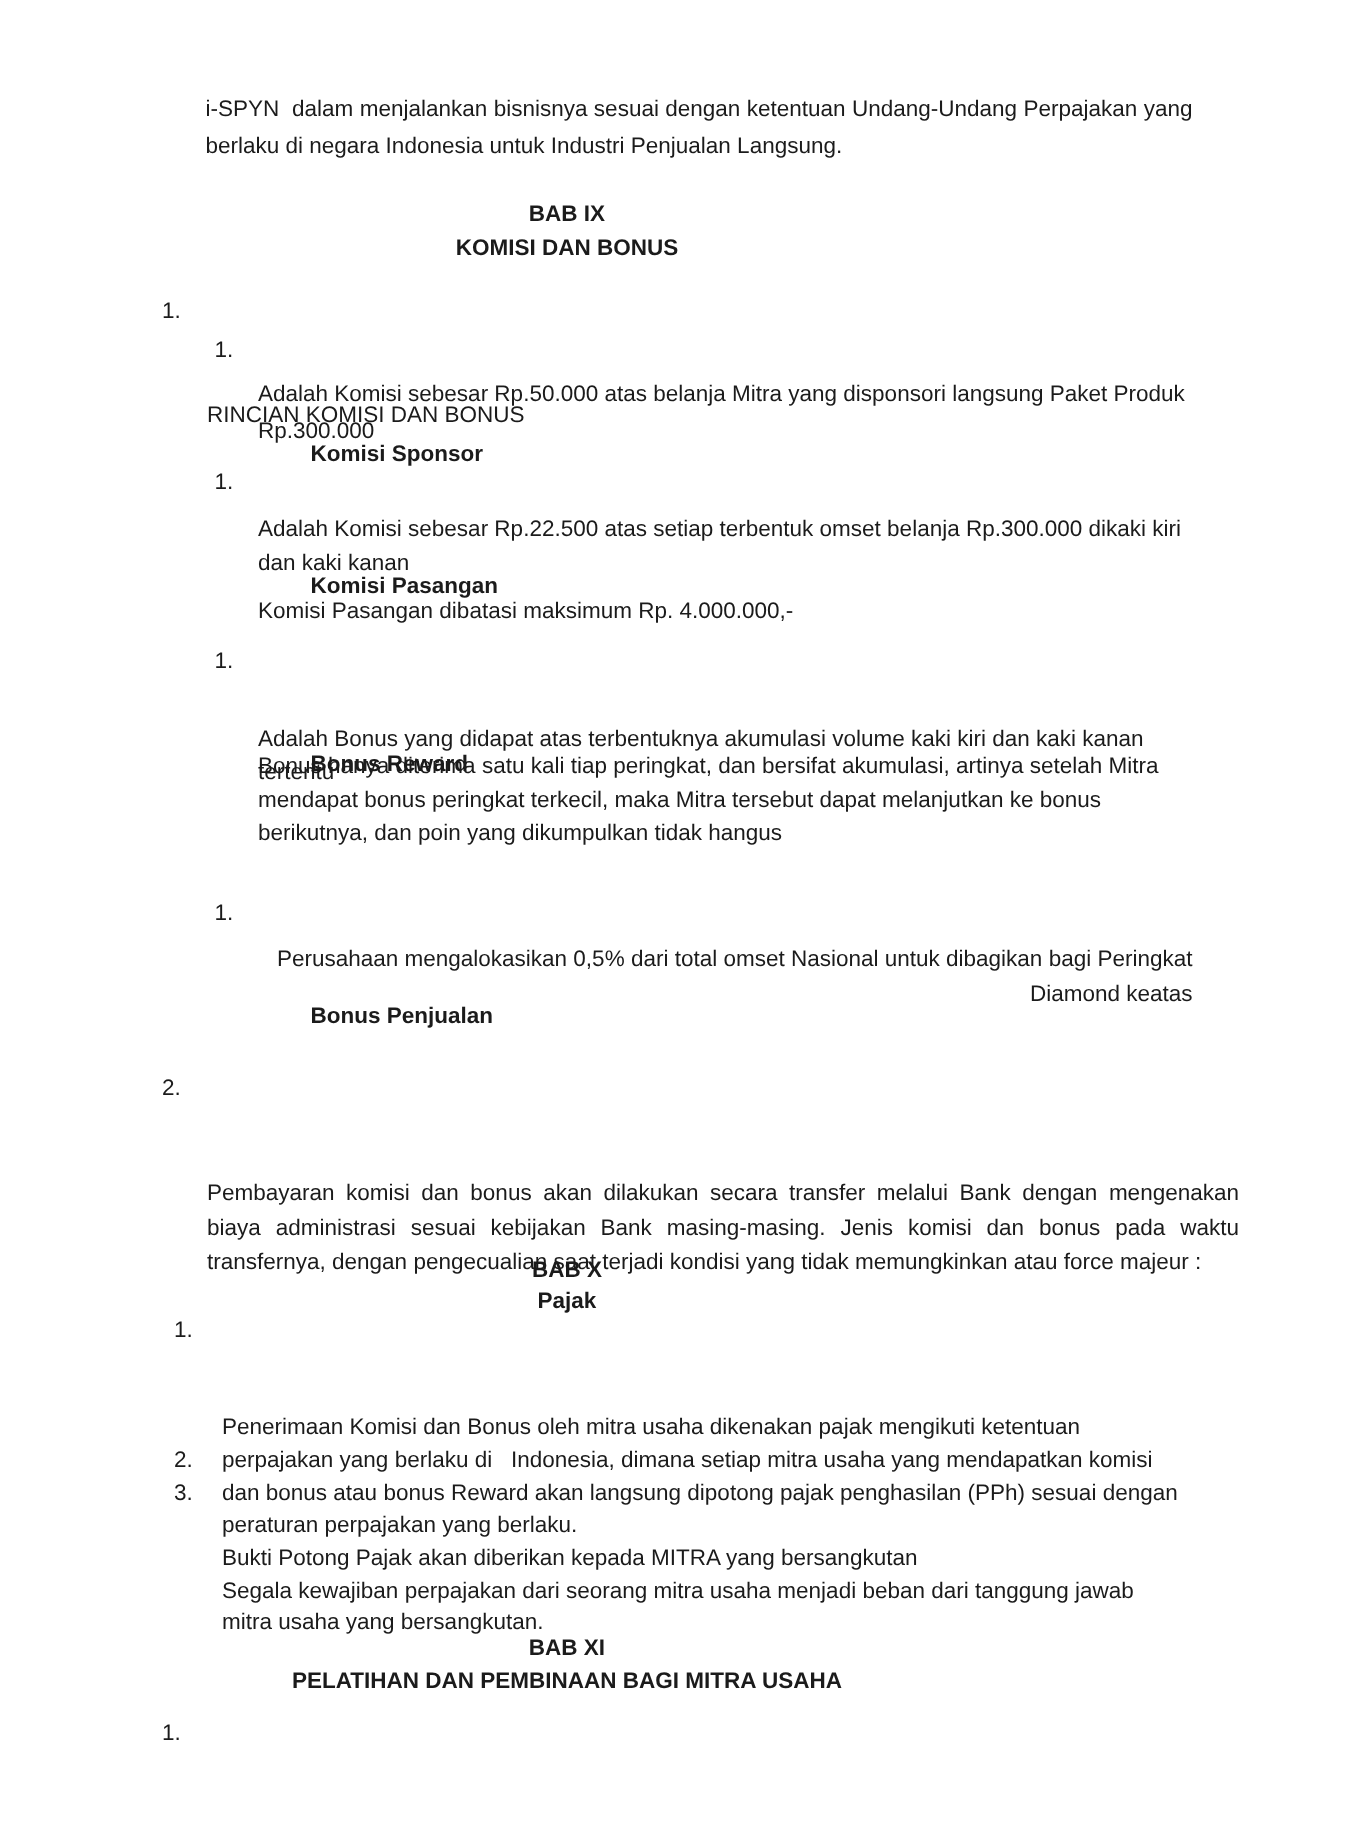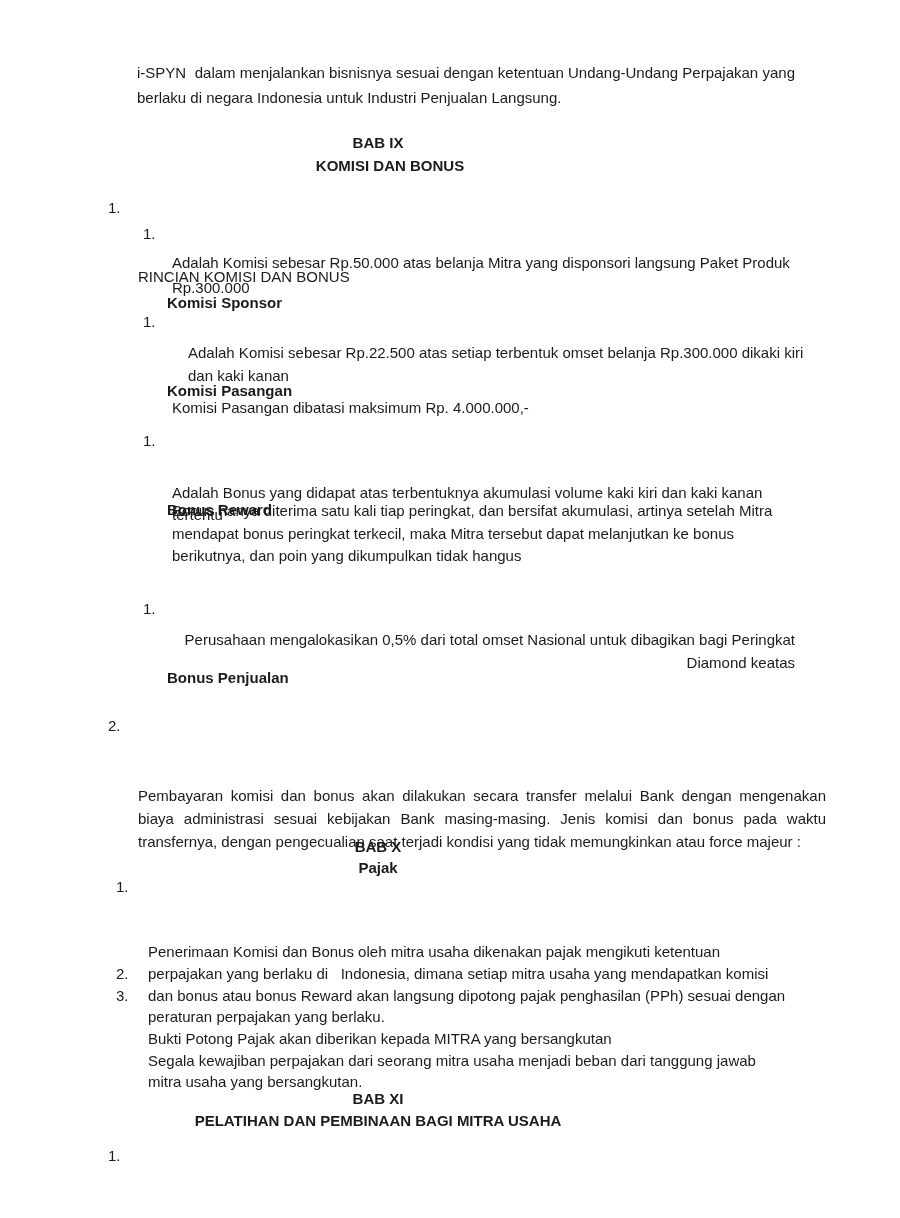--- a/index.html
+++ b/index.html
@@ -6,55 +6,55 @@
   body {
     width:900px; height:1218px;
     background:#ffffff;
     position:relative;
     font-family:"Liberation Sans","DejaVu Sans",sans-serif;
     color:#1b1b1b;
     overflow:hidden;
   }
   .abs { position:absolute; white-space:pre-wrap; }
   .t   { font-size:15px; line-height:23px; }
-  .b   { font-weight:bold; }
+  .b   { font-weight:bold;margin-left:40px; }
   .center { left:0; width:756px; text-align:center; font-weight:bold; }
   .justify { text-align:justify; }
   .li  { }
   .li .num { position:absolute; left:0; top:0; }
   .li .body { display:block; }
   .ind30 { padding-left:30px; }
   .ind24 { padding-left:24px; }
   .ind32 { padding-left:32px; }
 </style>
 </head>
 <body>
 
 <div class="abs t justify" style="left:137px; top:61px; width:658px; line-height:24.5px;">i-SPYN  dalam menjalankan bisnisnya sesuai dengan ketentuan Undang-Undang Perpajakan yang berlaku di negara Indonesia untuk Industri Penjualan Langsung.</div>
 
 <div class="abs t center" style="top:131px;">BAB IX</div>
-<div class="abs t center" style="top:154px;padding-left:12px;">KOMISI DAN BONUS</div>
+<div class="abs t center" style="top:154px;">KOMISI DAN BONUS</div>
 
 <div class="abs t li ind30" style="left:108px; top:196px; width:700px;">
   <span class="num">1.</span>
   <span class="body">RINCIAN KOMISI DAN BONUS</span>
 </div>
 
 <div class="abs t li ind24" style="left:143px; top:222px; width:650px;">
   <span class="num">1.</span>
   <span class="body b">Komisi Sponsor</span>
 </div>
 <div class="abs t" style="left:172px; top:250px; width:622px; line-height:25px;">Adalah Komisi sebesar Rp.50.000 atas belanja Mitra yang disponsori langsung Paket Produk
 Rp.300.000</div>
 
 <div class="abs t li ind24" style="left:143px; top:310px; width:650px;">
   <span class="num">1.</span>
   <span class="body b">Komisi Pasangan</span>
 </div>
-<div class="abs t" style="left:172px; top:341px; width:622px; line-height:23px;margin-left:16px;">Adalah Komisi sebesar Rp.22.500 atas setiap terbentuk omset belanja Rp.300.000 dikaki kiri
+<div class="abs t" style="left:172px; top:341px; width:622px; line-height:23px;">Adalah Komisi sebesar Rp.22.500 atas setiap terbentuk omset belanja Rp.300.000 dikaki kiri
 dan kaki kanan</div>
 <div class="abs t" style="left:172px; top:396px; width:622px;">Komisi Pasangan dibatasi maksimum Rp. 4.000.000,-</div>
 
 <div class="abs t li ind24" style="left:143px; top:429px; width:650px;">
   <span class="num">1.</span>
   <span class="body b">Bonus Reward</span>
 </div>
 <div class="abs t" style="left:172px; top:462px; width:622px; line-height:21.5px;margin-top:20px;">Adalah Bonus yang didapat atas terbentuknya akumulasi volume kaki kiri dan kaki kanan
 tertentu</div>
 <div class="abs t" style="left:172px; top:500px; width:625px; line-height:22.5px;">Bonus hanya diterima satu kali tiap peringkat, dan bersifat akumulasi, artinya setelah Mitra

